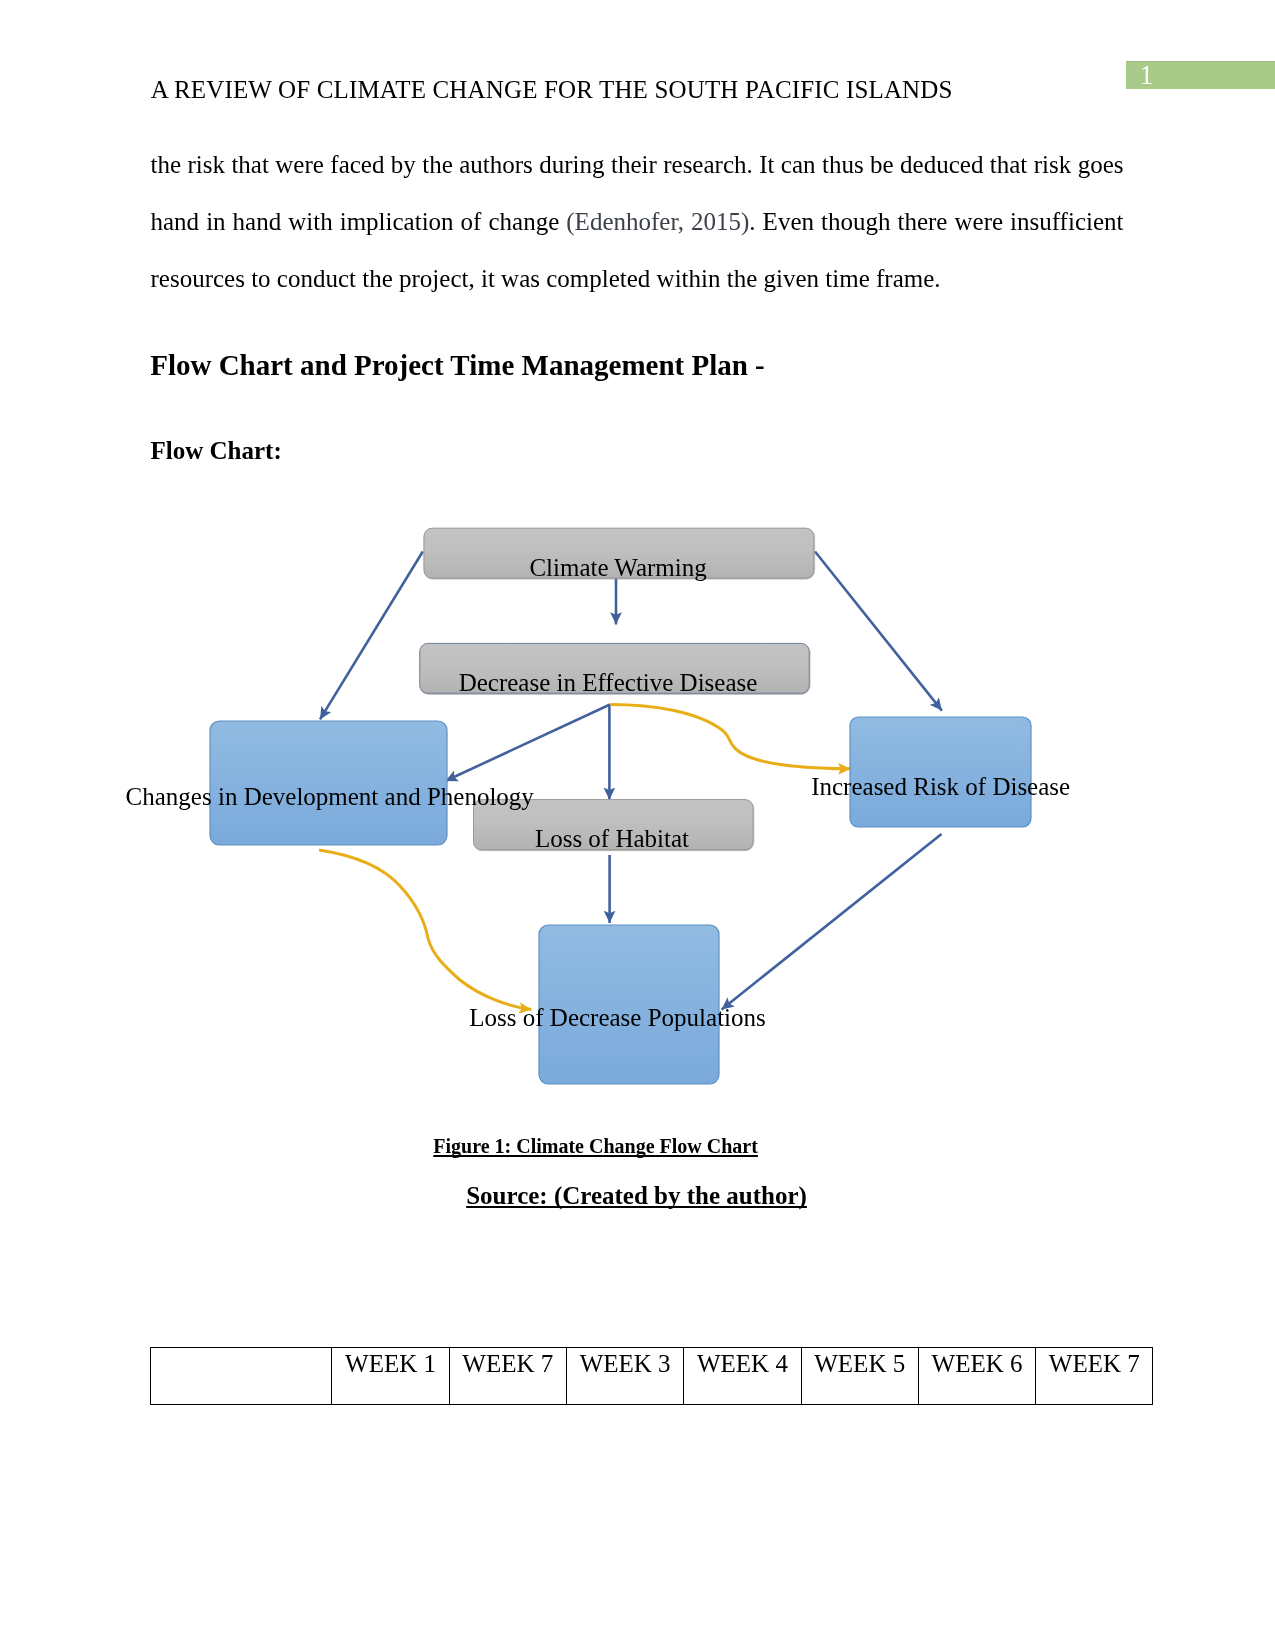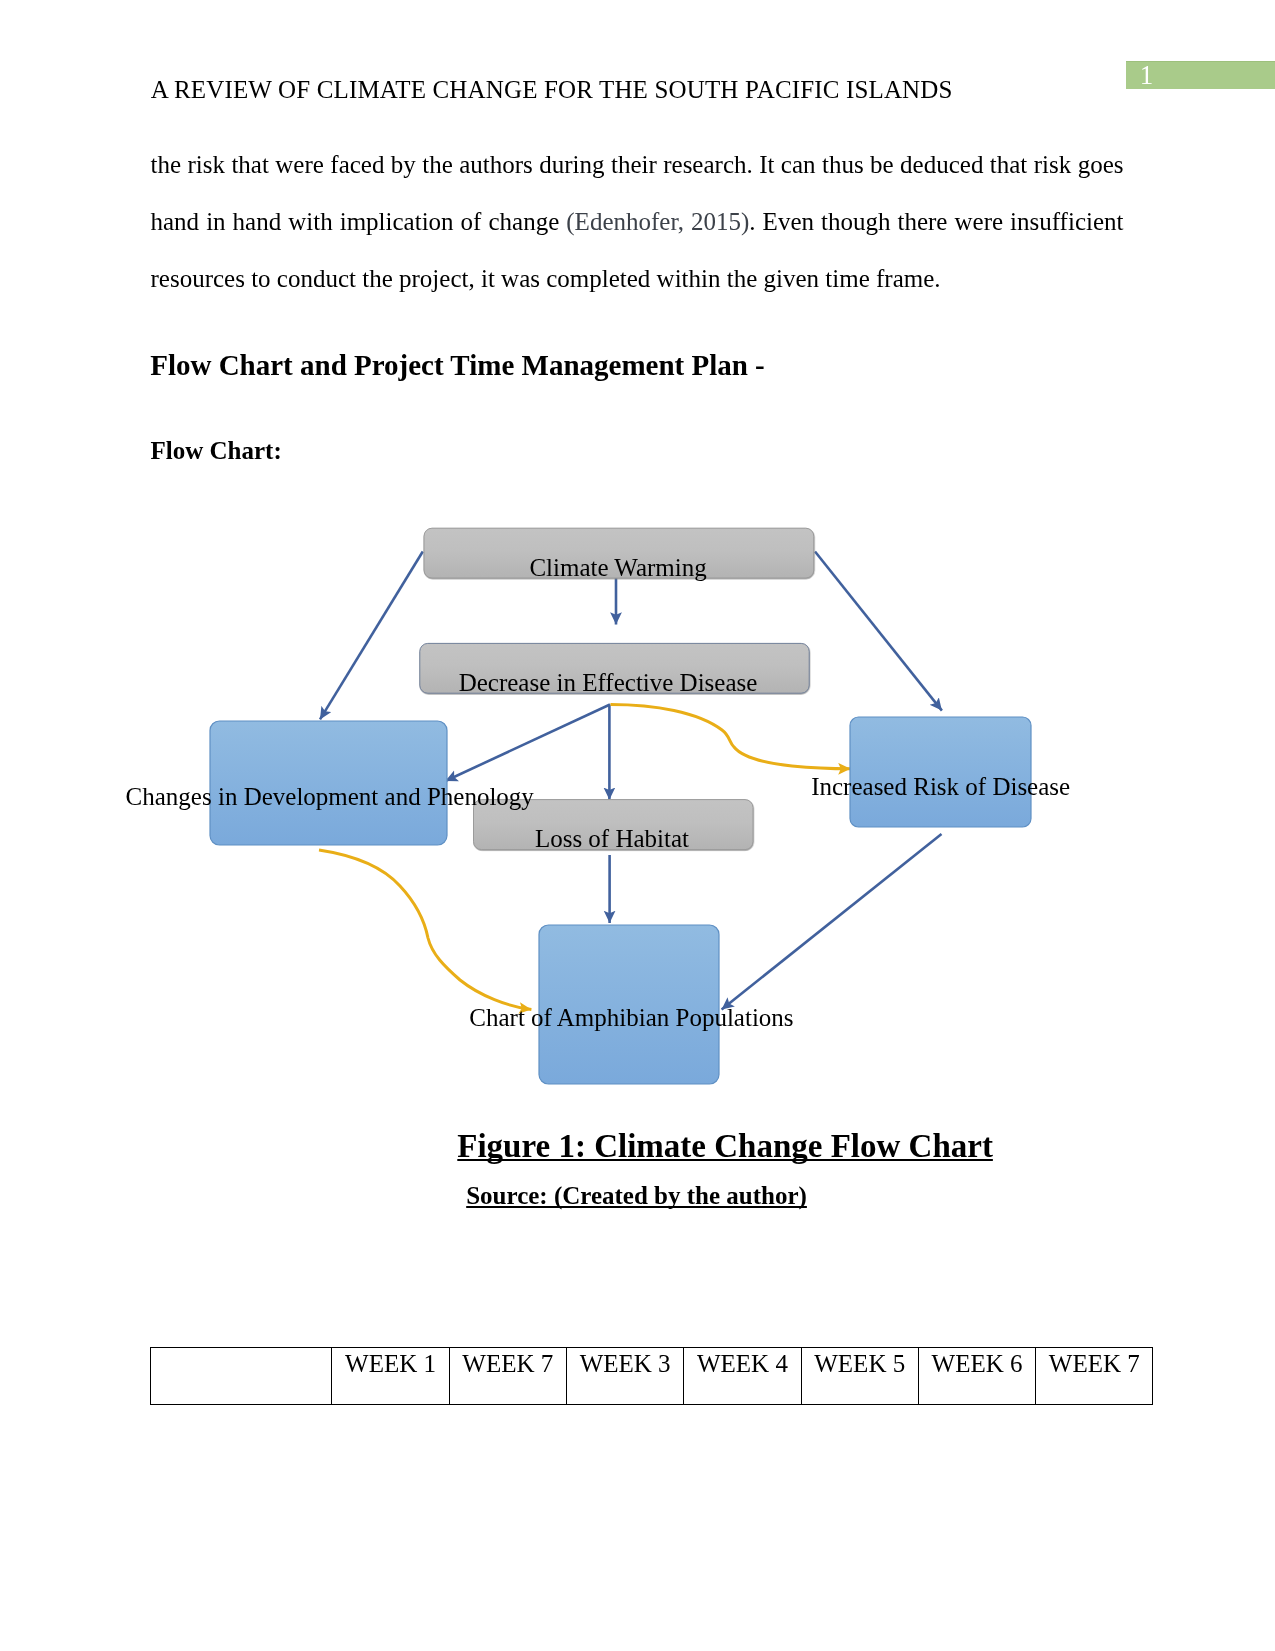--- a/index.html
+++ b/index.html
@@ -13,21 +13,21 @@
 
   
   .para{position:absolute;left:150.5px;top:135.7px;width:973px;font-size:25px;line-height:57.3px;text-align:justify;}
   .cite{color:#3c4149;}
 
   .h1b{position:absolute;left:150.2px;top:348.8px;font-weight:bold;font-size:29px;line-height:33px;white-space:nowrap;}
   .h2b{position:absolute;left:150.5px;top:436.7px;font-weight:bold;font-size:25px;line-height:28px;white-space:nowrap;}
   .h3b{position:absolute;left:150.9px;top:1259.6px;font-weight:bold;font-size:25px;line-height:28px;white-space:nowrap;}
 
   
-  .cap1{position:absolute;left:433.3px;top:1132px;font-weight:bold;font-size:33px;line-height:28px;white-space:nowrap;margin-left:24px;}
+  .cap1{position:absolute;left:433.3px;top:1132px;font-weight:bold;font-size:20px;line-height:28px;white-space:nowrap;}
   .cap2{position:absolute;left:466.2px;top:1181.9px;font-weight:bold;font-size:25px;line-height:28px;white-space:nowrap;}
   .cap1 span,.cap2 span{text-decoration:underline;text-decoration-thickness:1.7px;text-underline-offset:2.1px;text-decoration-skip-ink:none;}
 
   
   svg.flow{position:absolute;left:0;top:0;width:1275px;height:1651px;}
   .nodelabel{position:absolute;white-space:nowrap;font-size:25px;line-height:26px;color:#000;margin-top:15px;}
 
   
   table.ptm{position:absolute;left:150px;top:1315.4px;border-collapse:collapse;table-layout:fixed;margin-top:32px;}
   table.ptm td{border:1.4px solid #000;font-size:25px;line-height:44px;padding:0;vertical-align:top;box-sizing:border-box;}
@@ -95,21 +95,21 @@
       <rect x="473.5" y="799.6" width="279.5" height="50" rx="8" ry="8" fill="url(#grayg)" stroke="#9b9b9b" stroke-width="1.0" filter="url(#shd)"></rect>
       <rect x="539" y="925" width="180" height="159" rx="9.5" ry="9.5" fill="url(#blueg)" stroke="#5f90c4" stroke-width="1.2"></rect>
     </g>
   </svg>
 
   <div class="nodelabel" style="left:529.4px;top:539.5px;">Climate Warming</div>
   <div class="nodelabel" style="left:458.7px;top:655.3px;">Decrease in Effective Disease</div>
   <div class="nodelabel" style="left:125.6px;top:768.7px;">Changes in Development and Phenology</div>
   <div class="nodelabel" style="left:811.2px;top:759.0px;">Increased Risk of Disease</div>
   <div class="nodelabel" style="left:534.9px;top:811.2px;">Loss of Habitat</div>
-  <div class="nodelabel" style="left:469.3px;top:990.3px;">Chart of Amphibian Populations</div>
+  <div class="nodelabel" style="left:469.3px;top:990.3px;">Loss of Decrease Populations</div>
 
   <div class="cap1"><span>Figure 1: Climate Change Flow Chart</span></div>
   <div class="cap2"><span>Source: (Created by the author)</span></div>
 
 
   <table class="ptm">
     <tbody>
         <tr class="hdrow">
       <td class="c0"></td>
       <td class="cw">WEEK 1</td>

